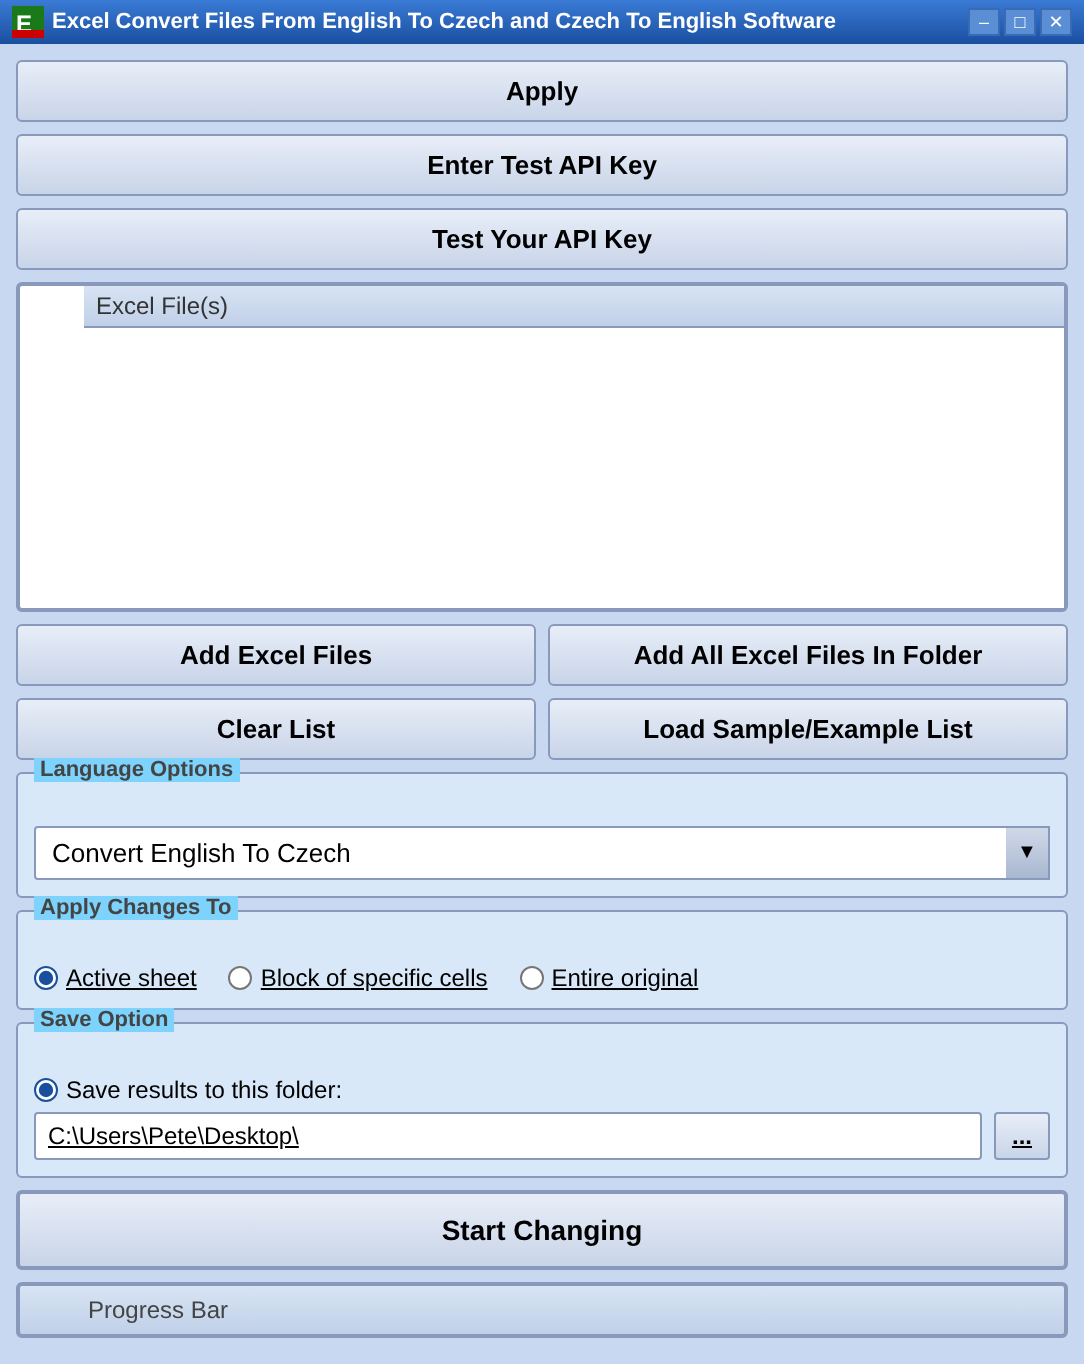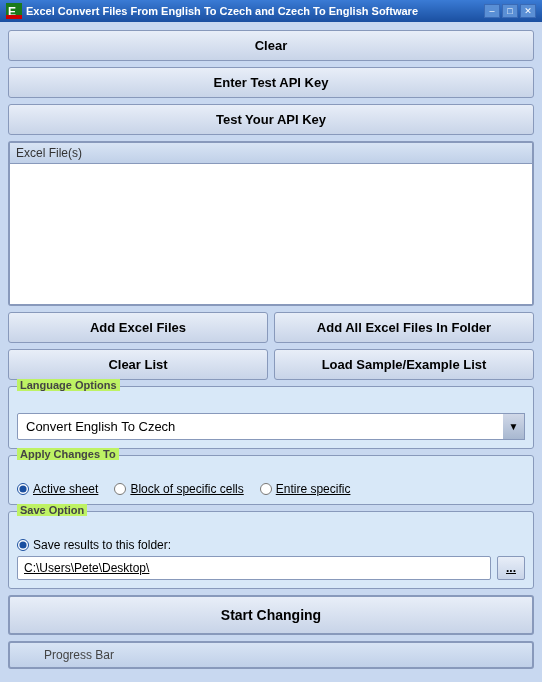--- a/index.html
+++ b/index.html
@@ -65,20 +65,21 @@
       cursor: pointer;
       color: #000;
       text-align: center;
     }
     .file-list-container {
       border: 2px solid #8899bb;
       border-radius: 3px;
       background: white;
       display: flex;
       flex-direction: column;
+      padding-left: 32px;
     }
     .file-list-header {
       background: linear-gradient(to bottom, #d8e4f4, #c0d0e8);
       padding: 3px 6px;
       border-bottom: 1px solid #8899bb;
       font-size: 12px;
       color: #333;
     }
     .file-list-body {
       height: 140px;
@@ -104,21 +105,21 @@
       border: 1px solid #8899bb;
       border-radius: 3px;
       background: #d8e8f8;
       padding: 6px 8px 8px 8px;
       position: relative;
     }
     .group-label {
       position: absolute;
       top: -8px;
       left: 8px;
-      background: #bef264;
+      background: #7dd3fc;
       padding: 0 3px;
       font-size: 11px;
       color: #444;
       font-weight: bold;
     }
     .group-content {
       margin-top: 20px;
     }
     .dropdown-container {
       position: relative;
@@ -231,21 +232,21 @@
   <span class="title-bar-text">Excel Convert Files From English To Czech and Czech To English Software</span>
   <div class="title-bar-buttons">
     <div class="title-bar-btn">–</div>
     <div class="title-bar-btn">□</div>
     <div class="title-bar-btn">✕</div>
   </div>
 </div>
 
 <div class="main-content">
 
-  <button class="btn-full">Clear</button>
+  <button class="btn-full">Apply</button>
 
   <button class="btn-full">Enter Test API Key</button>
 
   <button class="btn-full">Test Your API Key</button>
 
   <div class="file-list-container">
     <div class="file-list-header">Excel File(s)</div>
     <div class="file-list-body"></div>
   </div>
 
@@ -278,21 +279,21 @@
       <label class="radio-item">
         <input class="radio-input" type="radio" name="applyTo" checked="" style="">
         <span>Active sheet</span>
       </label>
       <label class="radio-item">
         <input class="radio-input" type="radio" name="applyTo" style="">
         <span>Block of specific cells</span>
       </label>
       <label class="radio-item">
         <input class="radio-input" type="radio" name="applyTo" style="">
-        <span>Entire specific</span>
+        <span>Entire original</span>
       </label>
     </div>
   </div>
 
   <div class="group-box">
     <span class="group-label">Save Option</span>
     <div class="group-content">
       <label class="radio-item">
         <input class="radio-input" type="radio" name="saveOption" checked="" style="">
         <span>Save results to this folder:</span>

